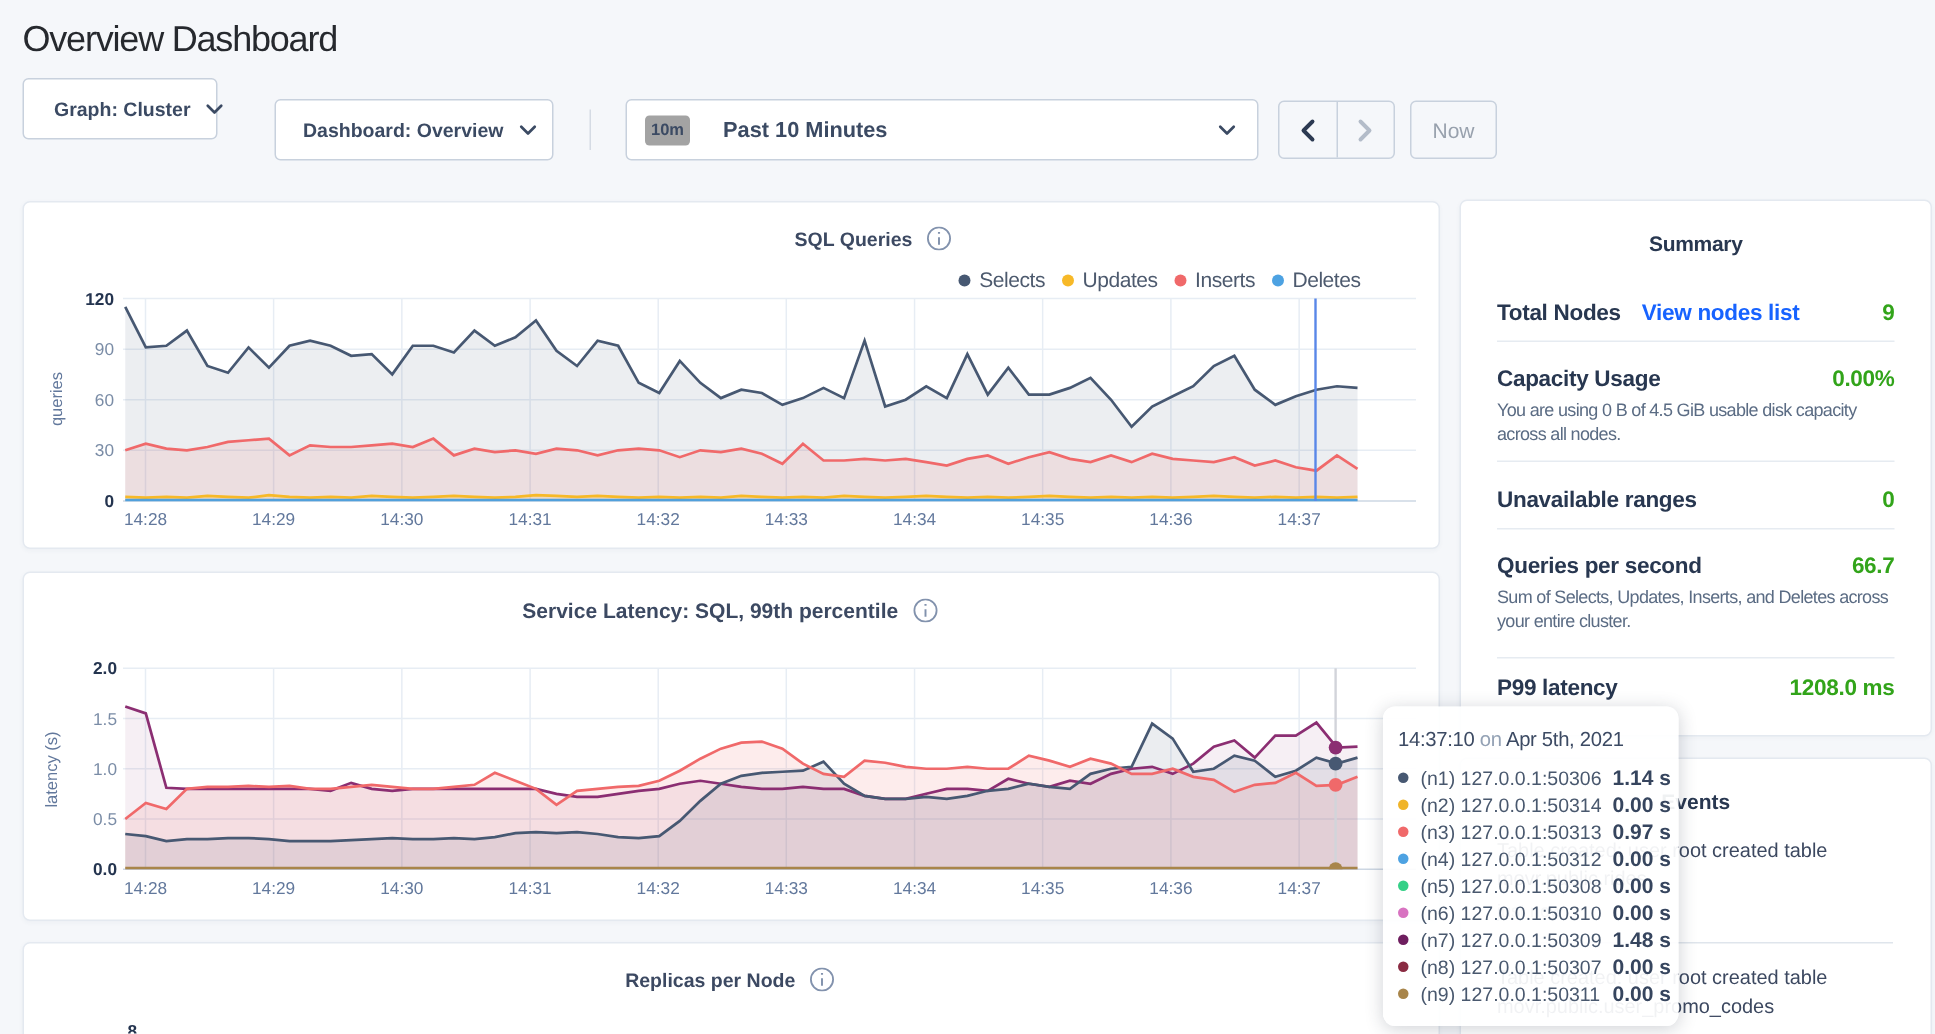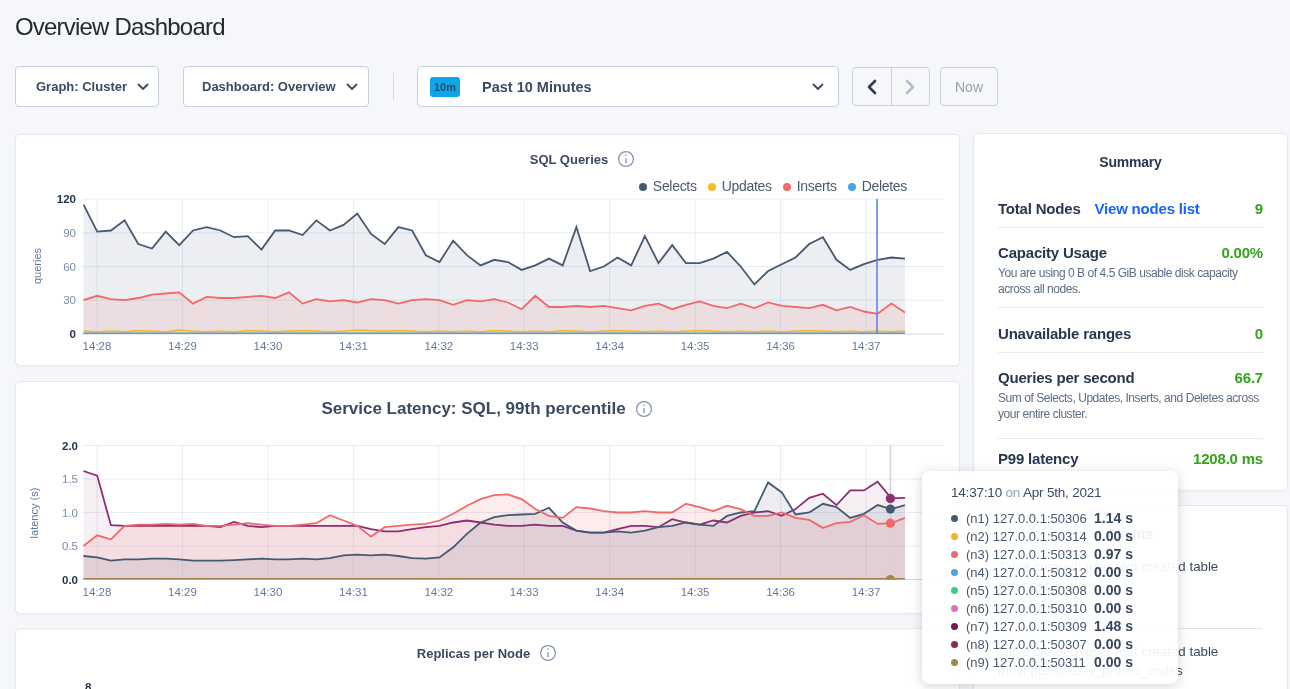--- a/index.html
+++ b/index.html
@@ -19,33 +19,33 @@
 .sdiv { position:absolute; left:998px; width:265px; border-top:1px solid #e6ebf1; }
 .trow { display:flex; align-items:center; height:18px; }
 .tdot { width:7px; height:7px; border-radius:50%; margin-left:0; margin-right:8px; flex:none; }
 .tlabel { font-size:13px; color:#49586e; width:128px; white-space:nowrap; }
 .tval { font-size:14px; font-weight:700; color:#36455e; white-space:nowrap; }
 .evtext { position:absolute; font-size:13.3px; color:#3c4860; line-height:19px; }
 </style></head>
 <body>
 <h1>Overview Dashboard</h1>
 
-<div class="btn" style="left:15px;top:66px;width:144px;height:41px;padding-left:20px;font-size:13px">Graph: Cluster<span style="margin-left:10px;display:flex">
+<div class="btn" style="left:15px;top:52px;width:130px;height:41px;padding-left:20px;font-size:13px">Graph: Cluster<span style="margin-left:10px;display:flex">
       <svg width="12" height="8" viewBox="0 0 12 8" style="display:inline-block">
         <polyline points="1.5,1.5 6,6 10.5,1.5" fill="none" stroke="#3b4a63" stroke-width="1.8" stroke-linecap="round" stroke-linejoin="round"></polyline>
       </svg>
     </span></div>
 <div class="btn" style="left:183px;top:66px;width:186px;height:41px;padding-left:18px;font-size:13px">Dashboard: Overview<span style="margin-left:10px;display:flex">
       <svg width="12" height="8" viewBox="0 0 12 8" style="display:inline-block">
         <polyline points="1.5,1.5 6,6 10.5,1.5" fill="none" stroke="#3b4a63" stroke-width="1.8" stroke-linecap="round" stroke-linejoin="round"></polyline>
       </svg>
     </span></div>
 <div class="abs" style="left:393px;top:73px;width:1px;height:27px;background:#d5dbe4"></div>
 <div class="btn" style="left:417px;top:66px;width:422px;height:41px;padding-left:12px;">
-  <span style="background:#0ea5e9;border-radius:3px;font-size:11px;font-weight:700;color:#3b4a63;padding:4px 4px">10m</span>
+  <span style="background:#a3a3a3;border-radius:3px;font-size:11px;font-weight:700;color:#3b4a63;padding:4px 4px">10m</span>
   <span style="margin-left:22px;font-size:14.5px">Past 10 Minutes</span>
   <span style="margin-left:auto;margin-right:14px;display:flex">
       <svg width="12" height="8" viewBox="0 0 12 8" style="display:inline-block">
         <polyline points="1.5,1.5 6,6 10.5,1.5" fill="none" stroke="#3b4a63" stroke-width="1.8" stroke-linecap="round" stroke-linejoin="round"></polyline>
       </svg>
     </span>
 </div>
 <div class="ghostbtn" style="left:852px;top:67px;width:78px;height:39px;padding:0">
   <div style="flex:1;display:flex;align-items:center;justify-content:center;height:100%">
     <svg width="10" height="16" viewBox="0 0 10 16">
@@ -69,21 +69,21 @@
 
 <div class="card" style="left:973px;top:505px;width:315px;height:260px"></div>
 
 <div class="abs" style="left:15px;top:151px;width:1136px;text-align:center;font-size:13px;font-weight:700;color:#3c4962">SQL Queries<svg width="20" height="16" viewBox="0 0 20 16" style="vertical-align:-3px;margin-left:8px">
       <g stroke="#8292ad" fill="none">
         <circle cx="10" cy="8" r="7.4" stroke-width="1.2"></circle>
         <line x1="10" y1="7.2" x2="10" y2="12.2" stroke-width="1.3"></line>
         <line x1="10" y1="3.5999999999999996" x2="10" y2="4.8" stroke-width="1.4"></line>
       </g>
     </svg></div>
-<div class="abs" style="left:15px;top:399px;width:945px;text-align:center;font-size:17px;font-weight:700;color:#3c4962">Service Latency: SQL, 99th percentile<svg width="20" height="16" viewBox="0 0 20 16" style="vertical-align:-3px;margin-left:8px">
+<div class="abs" style="left:15px;top:399px;width:945px;text-align:center;font-size:14px;font-weight:700;color:#3c4962">Service Latency: SQL, 99th percentile<svg width="20" height="16" viewBox="0 0 20 16" style="vertical-align:-3px;margin-left:8px">
       <g stroke="#8292ad" fill="none">
         <circle cx="10" cy="8" r="7.4" stroke-width="1.2"></circle>
         <line x1="10" y1="7.2" x2="10" y2="12.2" stroke-width="1.3"></line>
         <line x1="10" y1="3.5999999999999996" x2="10" y2="4.8" stroke-width="1.4"></line>
       </g>
     </svg></div>
 <div class="abs" style="left:15px;top:645px;width:945px;text-align:center;font-size:13px;font-weight:700;color:#3c4962">Replicas per Node<svg width="20" height="16" viewBox="0 0 20 16" style="vertical-align:-3px;margin-left:8px">
       <g stroke="#8292ad" fill="none">
         <circle cx="10" cy="8" r="7.4" stroke-width="1.2"></circle>
         <line x1="10" y1="7.2" x2="10" y2="12.2" stroke-width="1.3"></line>
@@ -198,22 +198,22 @@
 <div class="sumrow" style="top:450px">P99 latency<span class="val">1208.0 ms</span></div>
 
 <div class="abs" style="left:973px;top:526px;width:315px;text-align:center;font-size:14px;font-weight:700;color:#283750">Events</div>
 <div class="evtext" style="left:998px;top:557px;white-space:nowrap">Table created: user root created table</div>
 <div class="evtext" style="left:998px;top:576px;white-space:nowrap">movr.public.rides</div>
 <div class="evtext" style="left:998px;top:598px;color:#8b97a8;font-size:12px">just now</div>
 <div class="abs" style="left:998px;top:628px;width:264px;border-top:1px solid #dfe5ec"></div>
 <div class="evtext" style="left:998px;top:642px;white-space:nowrap">Table created: user root created table</div>
 <div class="evtext" style="left:998px;top:661px;white-space:nowrap">movr.public.user_promo_codes</div>
 
-<div class="abs" style="left:922px;top:471px;width:256px;height:213px;background:rgba(255,255,255,0.93);
-     border-radius:8px;box-shadow:0 2px 12px rgba(40,50,70,0.22);padding:14px 0 0 29px">
+<div class="abs" style="left:922px;top:471px;width:197px;height:213px;background:rgba(255,255,255,0.93);
+     border-radius:8px;box-shadow:0 2px 12px rgba(40,50,70,0.22);padding:14px 0 0 10px">
   <div style="font-size:13.5px;letter-spacing:-0.2px;color:#3c4a63;margin-bottom:9px">14:37:10 <span style="color:#94a2b5">on</span> Apr 5th, 2021</div>
 <div class="trow">
       <span class="tdot" style="background:#475872"></span>
       <span class="tlabel">(n1) 127.0.0.1:50306</span>
       <span class="tval">1.14 s</span>
     </div>
 <div class="trow">
       <span class="tdot" style="background:#f0b429"></span>
       <span class="tlabel">(n2) 127.0.0.1:50314</span>
       <span class="tval">0.00 s</span>

